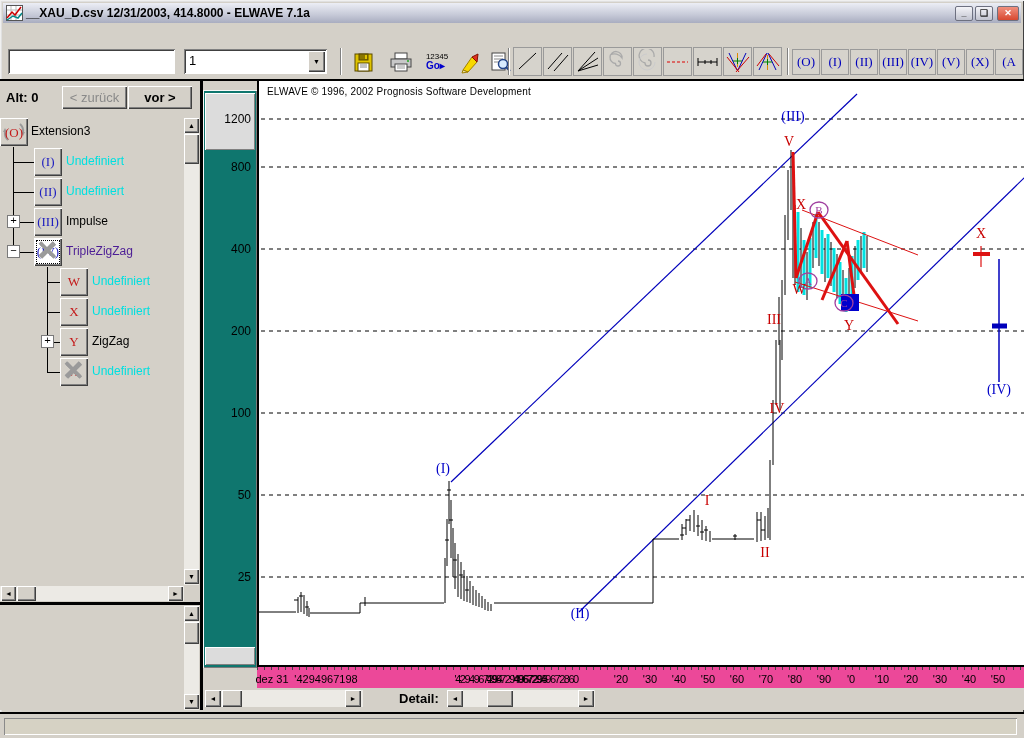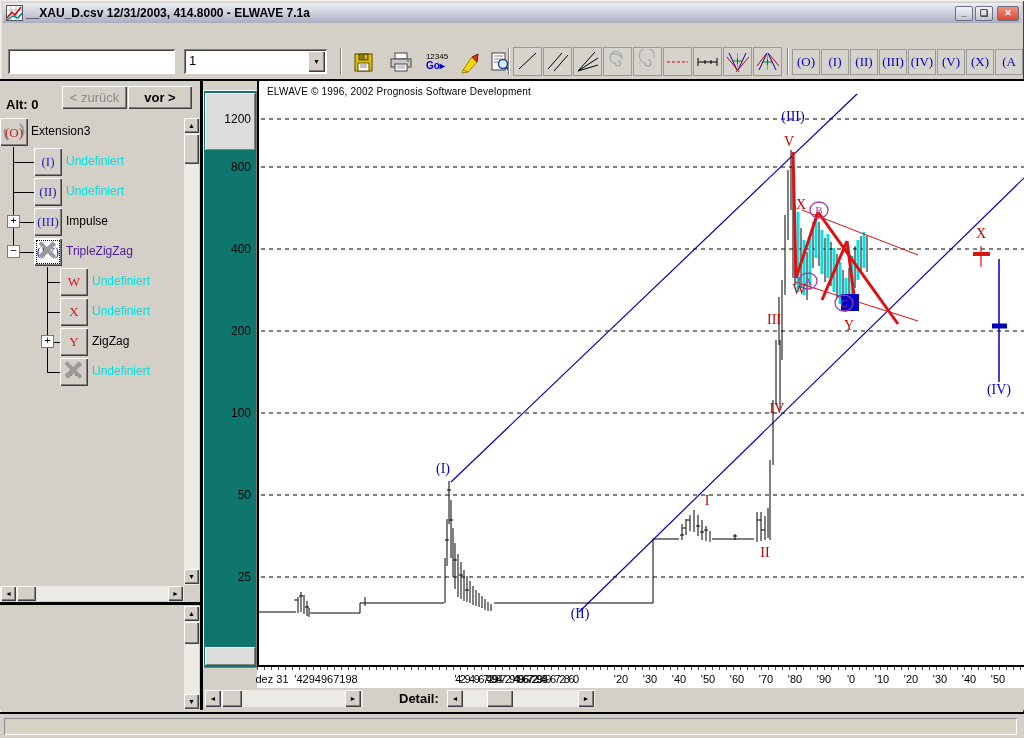--- a/index.html
+++ b/index.html
@@ -34,21 +34,21 @@
   .tb-sep{position:absolute;top:4px;width:2px;height:27px;border-left:1px solid #808080;border-right:1px solid #fff;}
   .tb-btn{position:absolute;top:4px;width:28px;height:27px;display:flex;align-items:center;justify-content:center;}
   .draw-btn{position:absolute;top:3px;width:29px;height:29px;border:1px solid #9a9a9a;background:#d6d3cc;
     display:flex;align-items:center;justify-content:center;}
   .wave-btn{position:absolute;top:5px;width:28px;height:26px;border:1px solid #9a9a9a;background:#d6d3cc;
     color:#0000bb;font-family:"Liberation Serif",serif;font-size:13px;display:flex;align-items:center;justify-content:center;
     overflow:hidden;white-space:nowrap;}
   .black-rule{position:absolute;left:0;right:0;height:2px;background:#000;}
   
   .leftpanel{position:absolute;left:0;top:81px;width:200px;height:629px;background:#d4d0c8;}
-  .alt-label{position:absolute;left:6px;top:16px;font-size:13px;font-weight:bold;}
+  .alt-label{position:absolute;left:6px;top:9px;font-size:13px;font-weight:bold;}
   .btn3d{background:#d4d0c8;box-shadow:inset 1px 1px #fff, inset -1px -1px #404040, inset -2px -2px #808080;
     font-size:13px;display:flex;align-items:center;justify-content:center;}
   .btn-back{position:absolute;left:62px;top:5px;width:65px;height:23px;color:#8a8a8a;}
   .btn-fwd{position:absolute;left:128px;top:5px;width:64px;height:23px;font-weight:bold;color:#000;}
   .tree{position:absolute;left:0;top:37px;width:183px;height:467px;overflow:hidden;}
   .tline{position:absolute;background:#000;}
   .node-box{position:absolute;width:28px;height:28px;background:#d4d0c8;
     box-shadow:inset 1px 1px #fff, inset -1px -1px #404040, inset -2px -2px #808080;
     display:flex;align-items:center;justify-content:center;font-family:"Liberation Serif",serif;font-size:13px;}
   .node-box.selected{background:#fff;outline:1px dotted #000;outline-offset:-3px;}
@@ -66,21 +66,21 @@
   .vdivider{position:absolute;top:81px;width:3px;height:629px;background:#000;left:200px;}
   
   .chartpanel{position:absolute;left:203px;top:81px;width:821px;height:629px;background:#d4d0c8;}
   .yaxis{position:absolute;left:0px;top:9px;width:54px;height:578px;background:#0f766e;
     box-shadow:inset 1px 1px #f8f8f8, inset -1px -1px #7a7a7a;}
   .yaxis .thumb{position:absolute;left:2px;right:2px;background:#dcdcdc;
     box-shadow:inset 1px 1px #fff, inset -1px -1px #808080;}
   .ylab{position:absolute;right:6px;font-size:12px;color:#000;}
   .plot{position:absolute;left:54px;top:0px;width:767px;height:584px;background:#fff;border-left:2px solid #000;}
   .copyright{position:absolute;left:8px;top:5px;font-size:10px;color:#000;letter-spacing:0.2px;}
-  .xstrip{position:absolute;left:54px;top:584px;width:767px;height:23px;background:#ffffff;border-top:2px solid #000;}
+  .xstrip{position:absolute;left:54px;top:584px;width:767px;height:23px;background:#ec4899;border-top:2px solid #000;}
   .xstrip::before{content:"";position:absolute;left:0;right:0;top:0;height:3px;
     background:repeating-linear-gradient(90deg,#444 0 1px,transparent 1px 7px);}
   .xlab{position:absolute;top:6px;font-size:11px;color:#000;transform:translateX(-50%);white-space:nowrap;}
   .xlab.g{letter-spacing:-1.5px;}
   .scrollrow{position:absolute;left:0;top:607px;width:821px;height:22px;background:#d4d0c8;}
   .detail-label{position:absolute;font-size:13px;font-weight:bold;top:3px;}
   
   .statusbar{position:absolute;left:0;top:712px;width:1024px;height:26px;background:#d4d0c8;border-top:2px solid #000;}
   .status-box{position:absolute;left:4px;top:4px;width:1013px;height:17px;background:#d6d2c4;
     box-shadow:inset 1px 1px #8a8a8a, inset -1px -1px #fff;}

